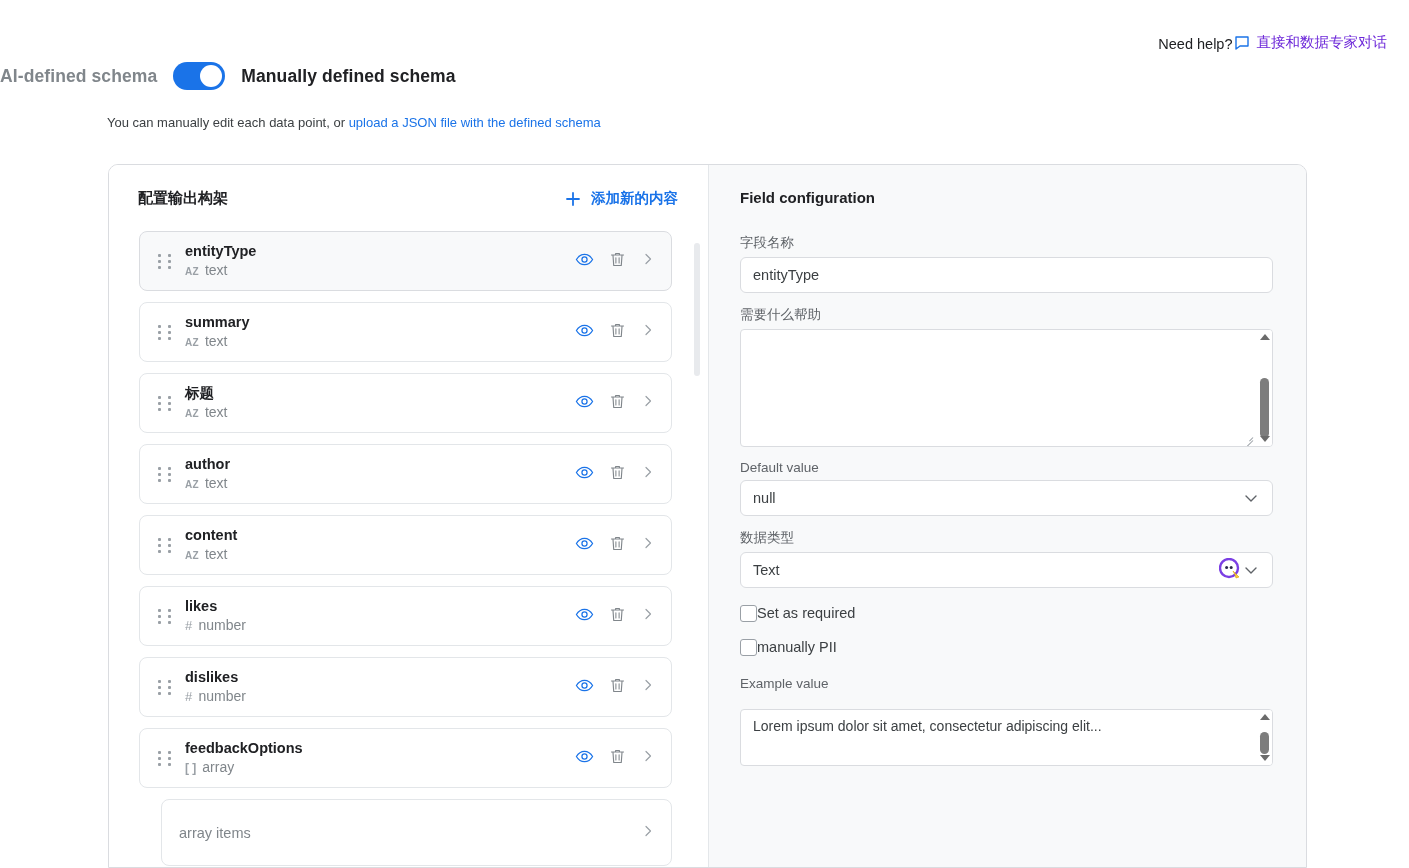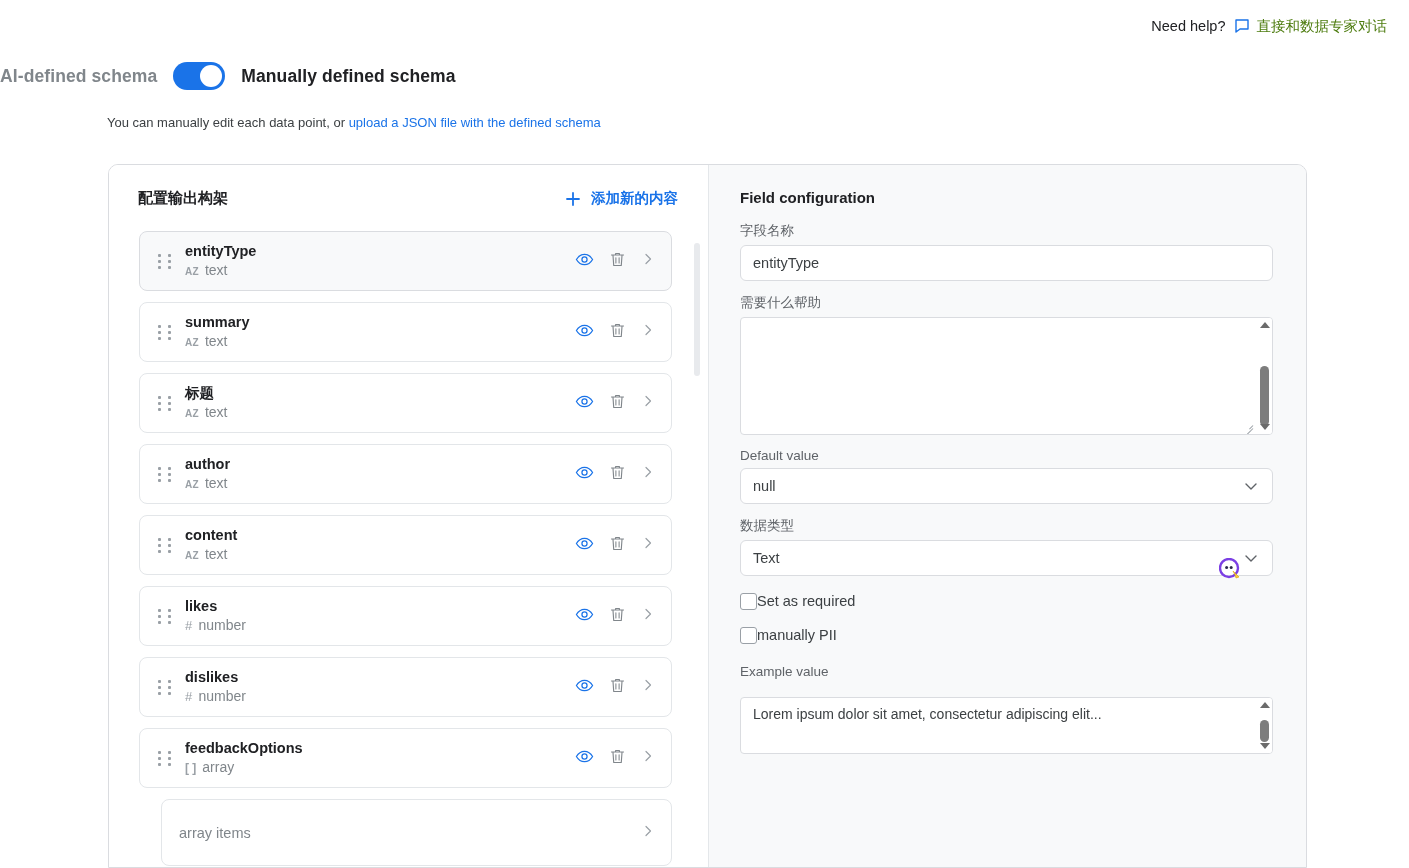--- a/index.html
+++ b/index.html
@@ -11,29 +11,29 @@
     color: #202124;
     overflow: hidden;
   }
 
   
   .help-bar {
     position: absolute;
     top: 0; right: 22px;
     height: 52px;
     display: flex;
-    align-items: center;
-    gap: 8px;
+    align-items: flex-end;
+    gap: 1px;
     font-size: 14.5px;
   }
   .help-link {
     display: inline-flex;
     align-items: center;
     gap: 7px;
-    color: #4d7c0f;
+    color: #6d28d9;
     text-decoration: none;
     cursor: pointer;
   }
   .chat-icon svg { display: block; }
 
   
   .toggle-row {
     position: absolute;
     top: 62px;
     left: 0; right: 0;
@@ -233,21 +233,21 @@
   .right-pane {
     flex: 1 1 auto;
     background: #f8f9fa;
     padding: 24px 33px 0 31px;
     position: relative;
   }
   .right-title {
     font-size: 15px;
     font-weight: bold;
     color: #202124;
-    margin: 0 0 16px 0;
+    margin: 0 0 28px 0;
   }
   .fld-label {
     font-size: 13.5px;
     color: #5f6368;
     margin-bottom: 5px;
   }
   .text-input {
     width: 100%;
     height: 36px;
     border: 1px solid #dadce0;

